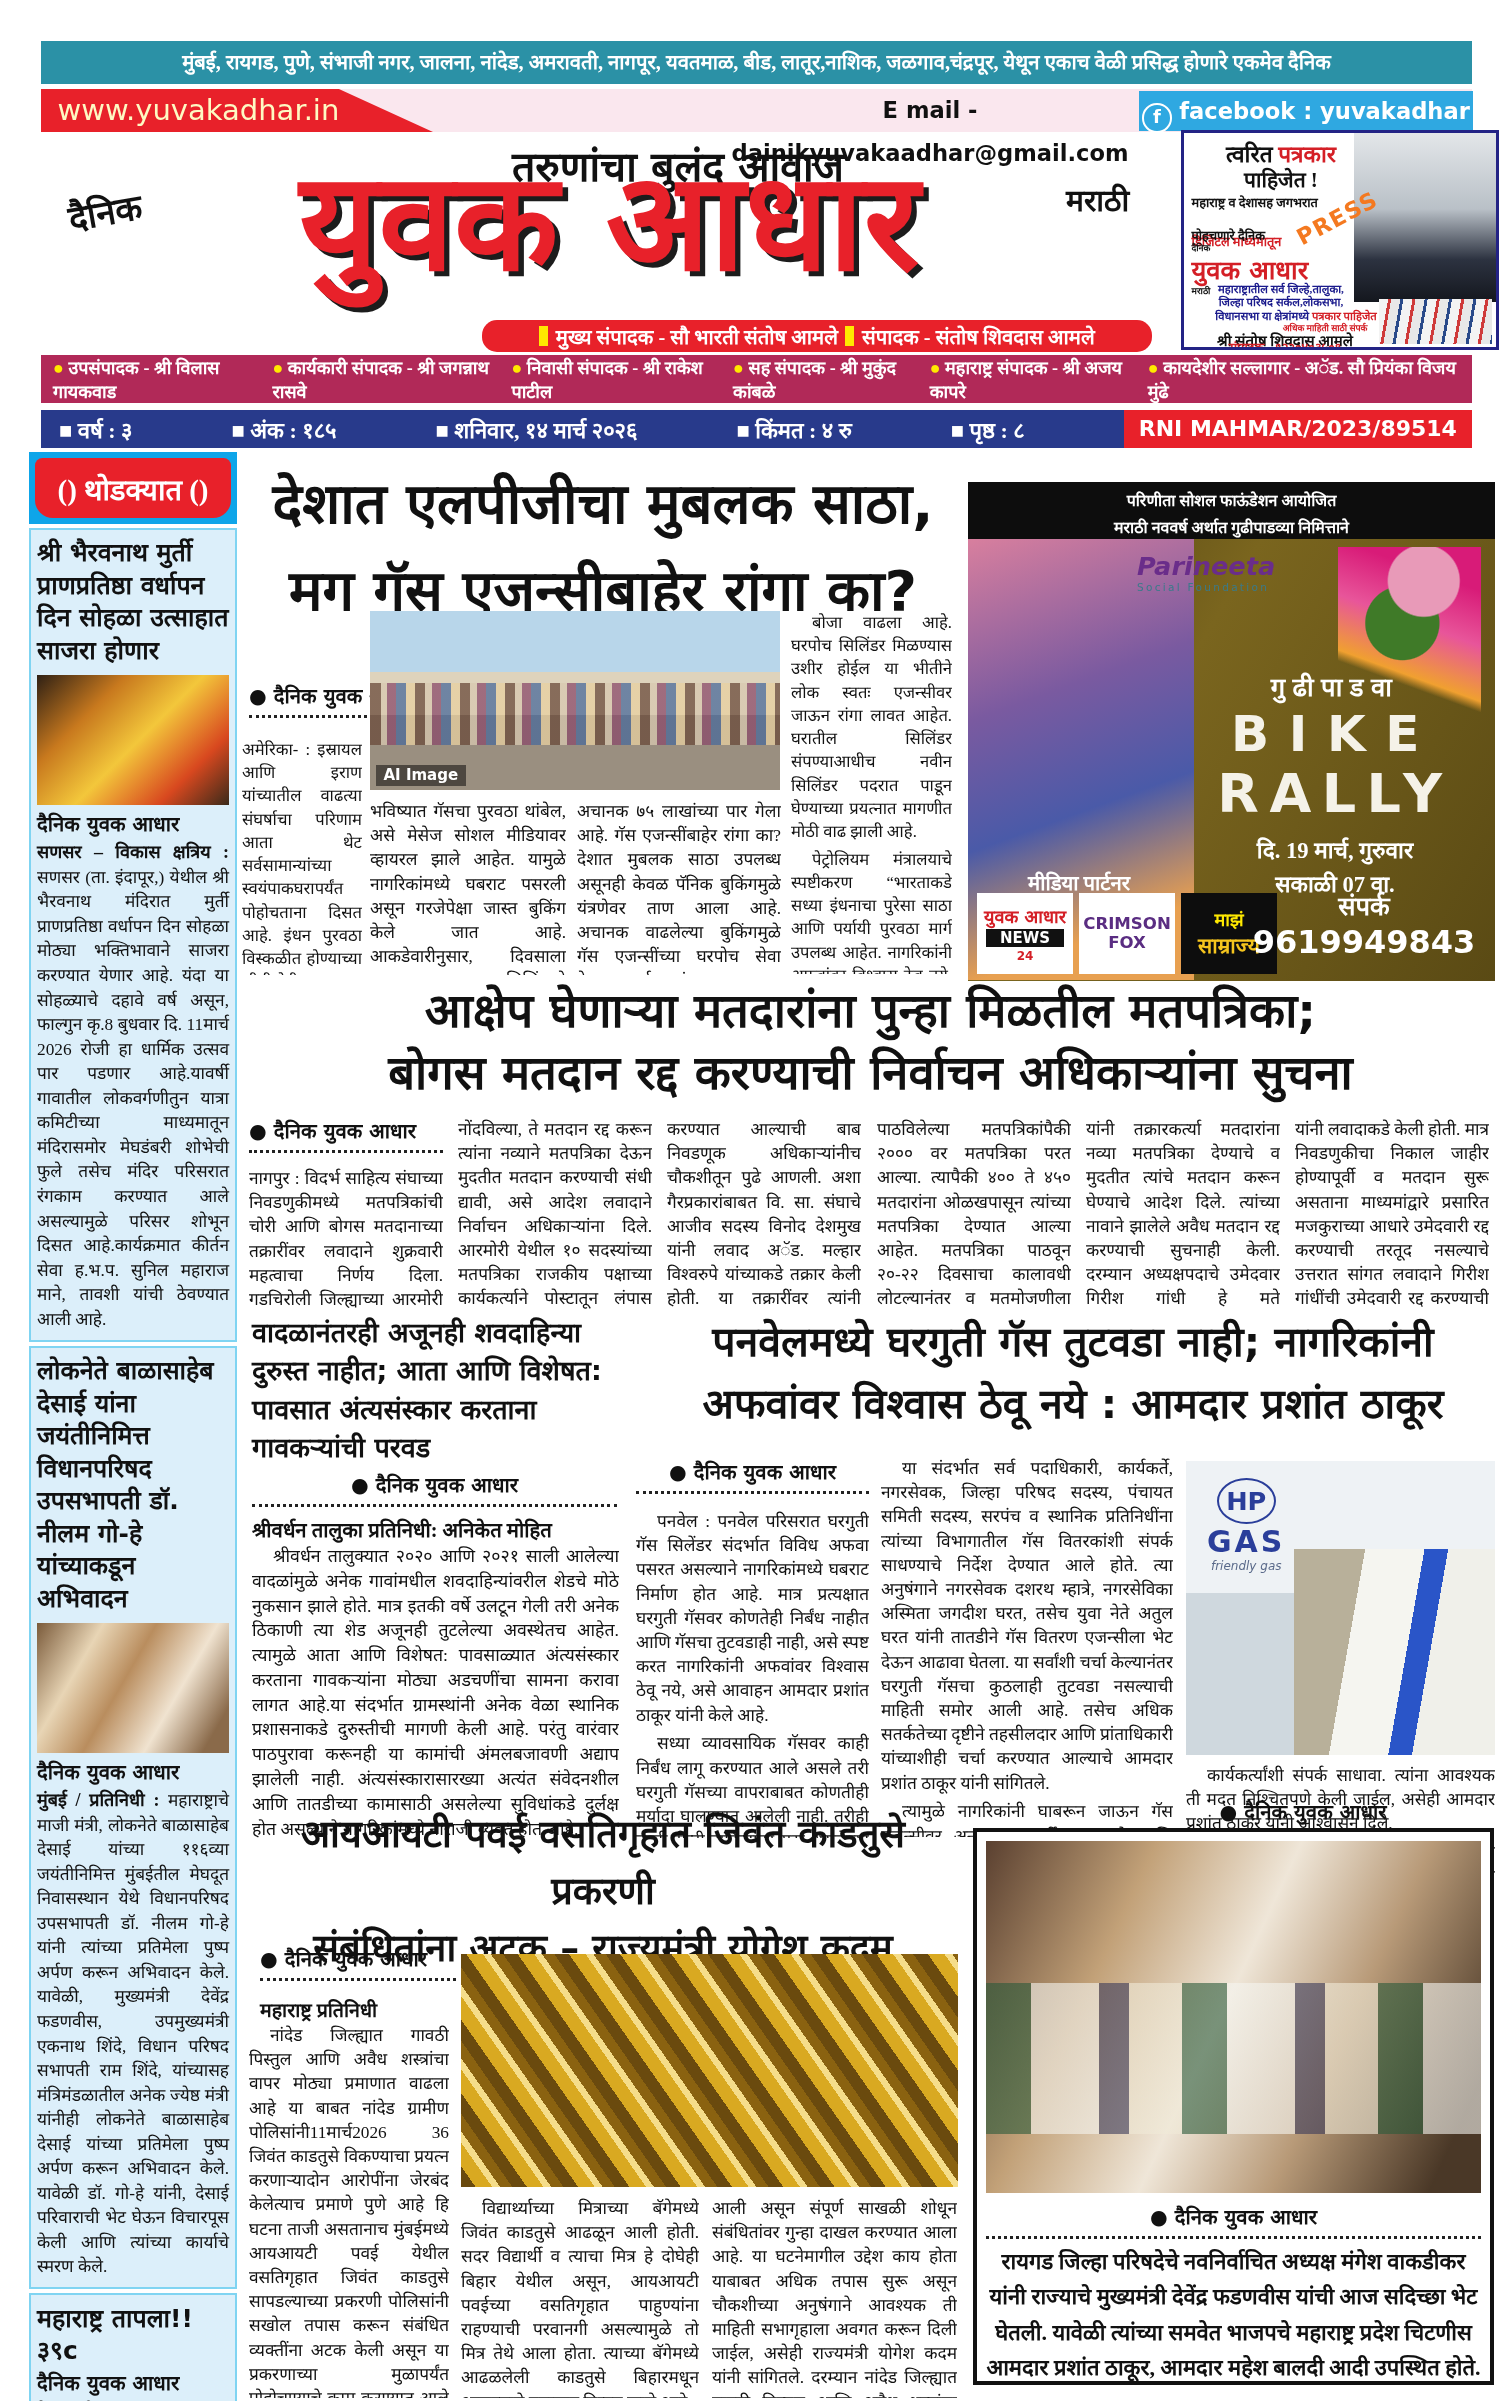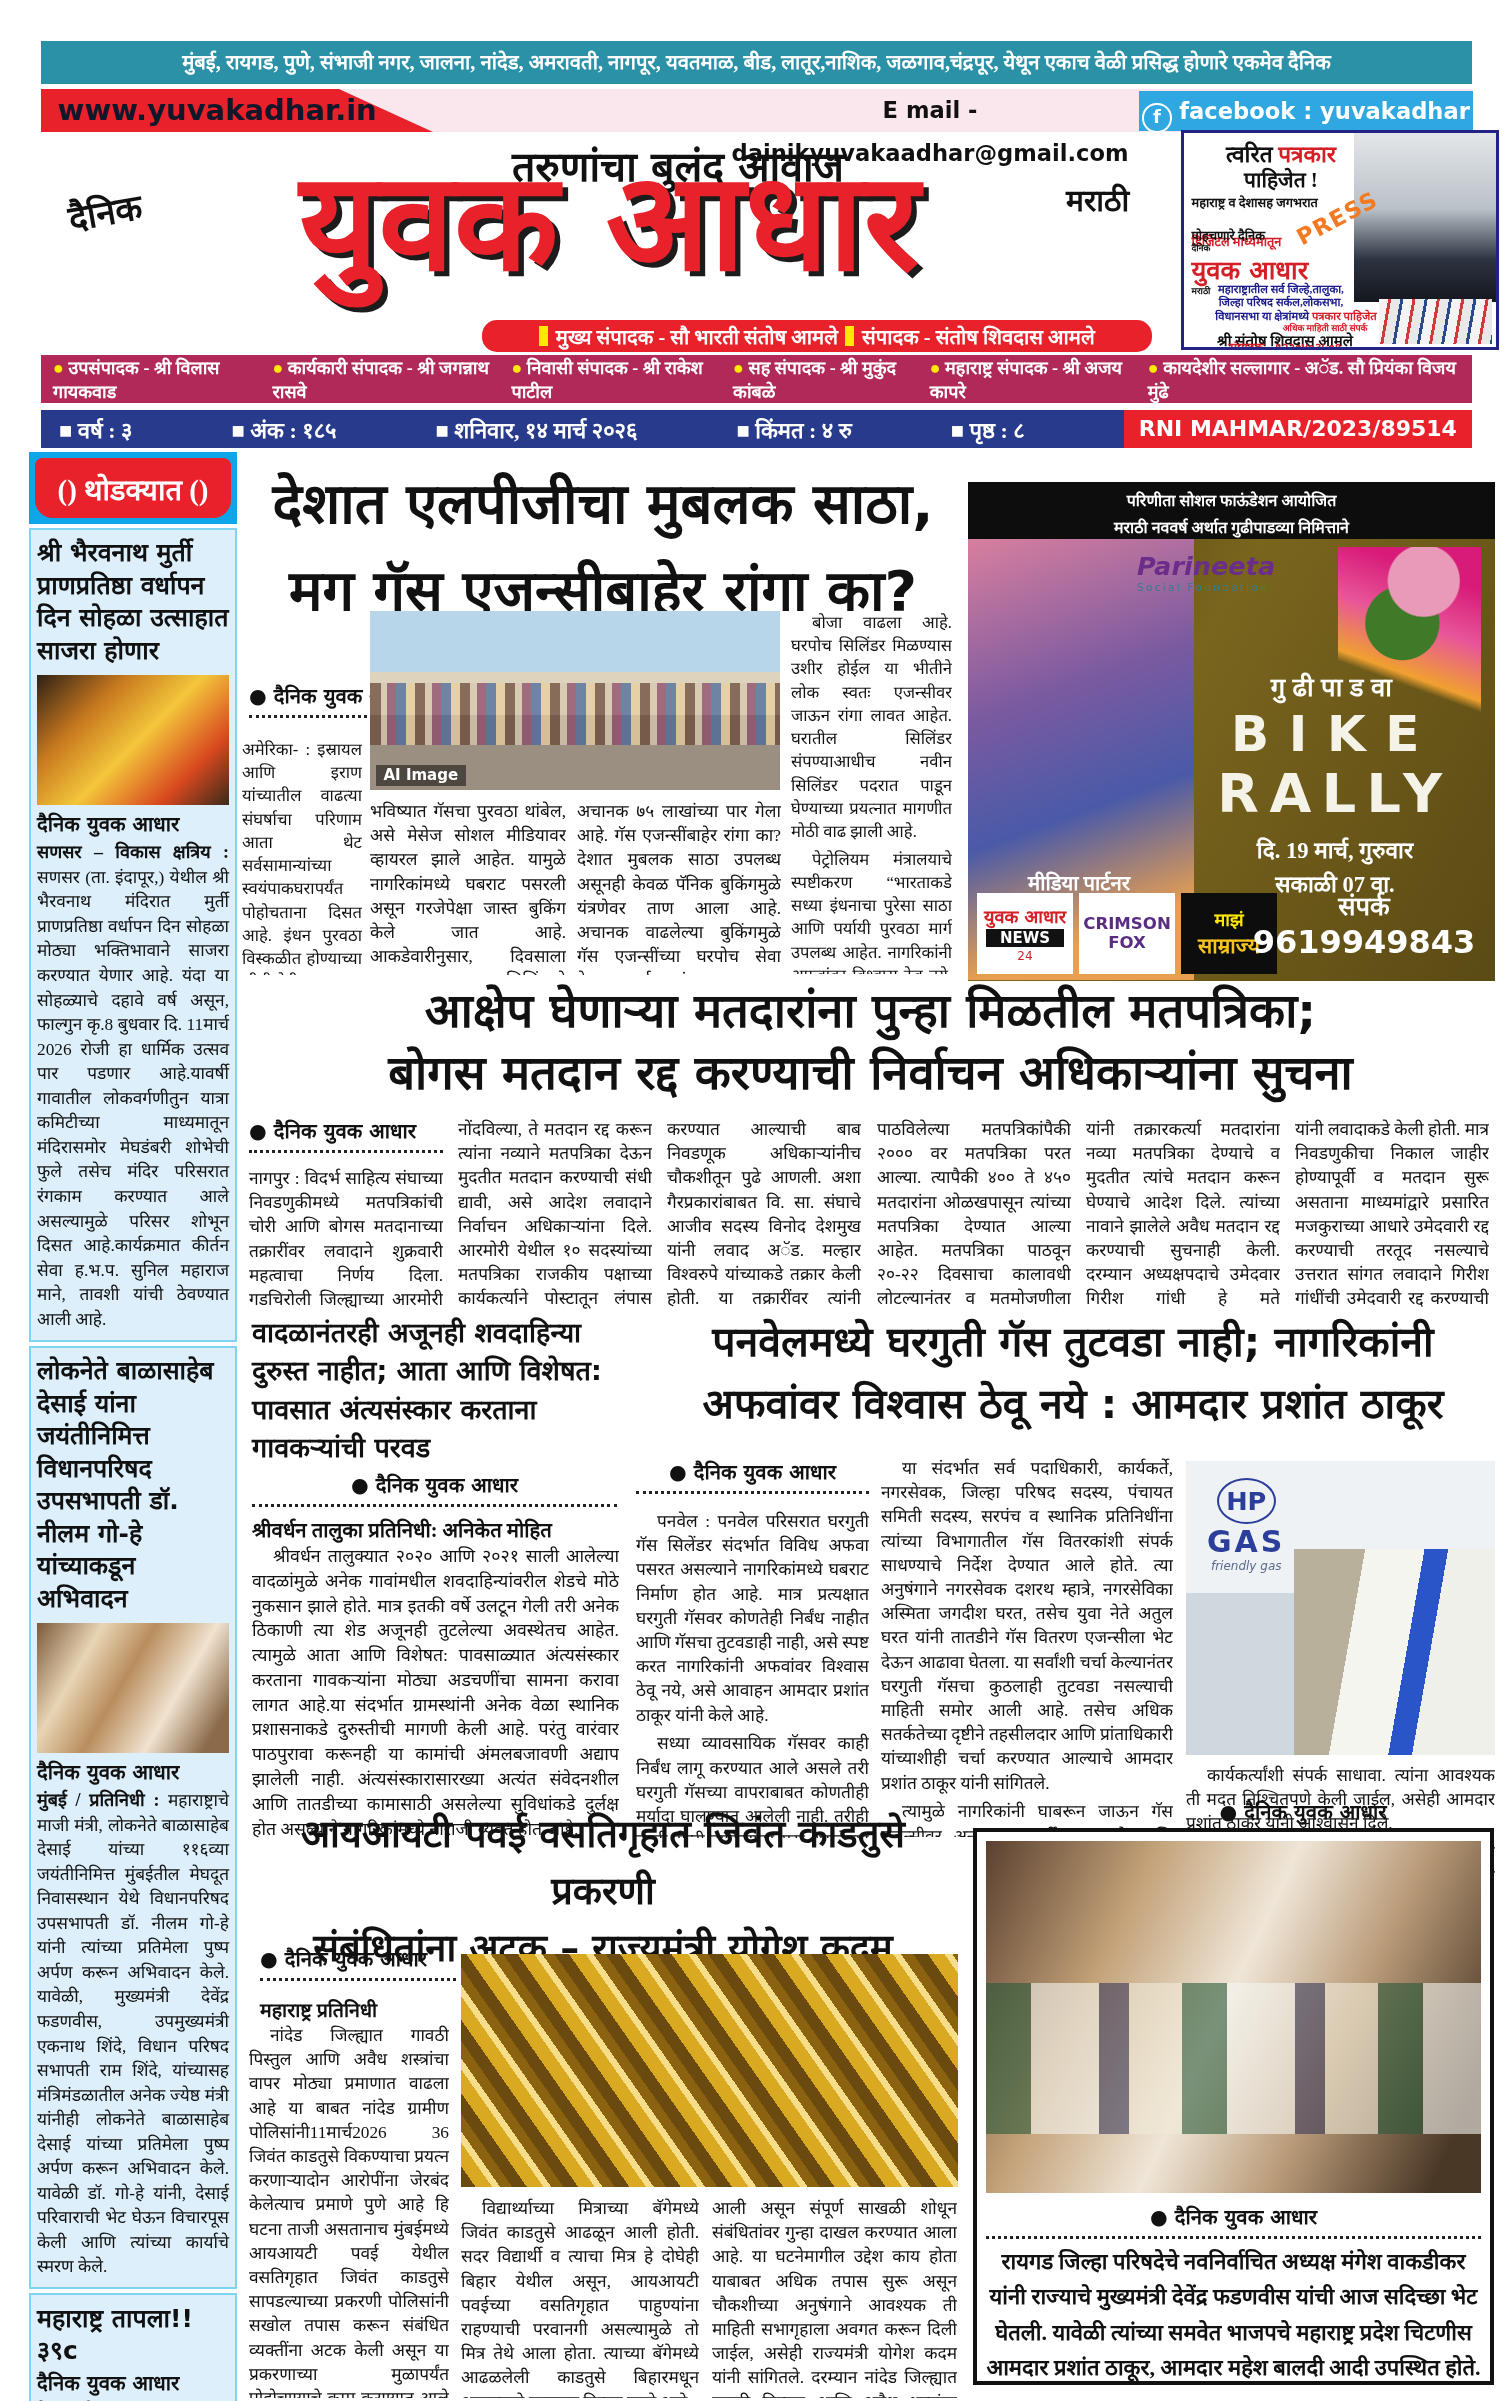--- a/index.html
+++ b/index.html
@@ -5,21 +5,21 @@
   html,body{margin:0;padding:0;background:#e9e9e9;}
   #page{position:relative;width:1512px;height:2401px;background:#ffffff;margin:0 auto;
         font-family:"Liberation Serif","DejaVu Serif",serif;color:#111;overflow:hidden;}
   .abs{position:absolute;}
   .dev-head{font-family:"DejaVu Sans","Liberation Sans",sans-serif;font-weight:700;}
   
   .cities-bar{left:41px;top:41px;width:1431px;height:43px;background:#2B91A6;color:#fff;
               font-size:20.3px;line-height:43px;text-align:center;font-weight:700;}
   .web-bar{left:41px;top:89px;width:1431px;height:43px;background:#FAE7EE;}
   .ribbon{position:absolute;left:0;top:0;width:392px;height:43px;background:#E8212A;
-          clip-path:polygon(0 0,76% 0,100% 100%,0 100%);color:#0f172a;font-size:29px;font-weight:700;
+          clip-path:polygon(0 0,76% 0,100% 100%,0 100%);color:#fef9c3;font-size:29px;font-weight:400;
           line-height:43px;padding-left:16.6px;box-sizing:border-box;font-family:"DejaVu Sans",sans-serif;}
   .email{position:absolute;left:648px;top:0;width:482px;text-align:center;font-size:22.6px;
          font-weight:700;line-height:43px;color:#111;font-family:"DejaVu Sans",sans-serif;}
   .fb-box{position:absolute;left:1098px;top:1.5px;width:334px;height:40px;background:#2FA8E1;color:#fff;
           font-size:22.6px;font-weight:700;line-height:40px;text-align:center;font-family:"DejaVu Sans",sans-serif;}
   .fb-circ{display:inline-block;width:25.6px;height:25.6px;border:2.3px solid #fff;border-radius:50%;
            line-height:24px;font-size:18px;margin-right:7.5px;vertical-align:-4.5px;}
   
   .mast-daily{left:68px;top:188px;font-size:35px;font-weight:900;transform:rotate(-10deg);}
   .mast-tag{left:392px;top:137px;width:572px;text-align:center;font-size:41px;font-weight:900;}
@@ -112,21 +112,21 @@
   .bike-t2{position:absolute;left:239px;top:280px;width:256px;text-align:center;color:#f5f2e8;
            font-size:54px;font-weight:900;letter-spacing:10.5px;font-family:"DejaVu Sans",sans-serif;}
   .bike-d{position:absolute;left:239px;top:352px;width:256px;text-align:center;color:#fff;
           font-size:22.6px;font-weight:700;line-height:1.5;}
   .bike-mp{position:absolute;left:60px;top:386px;color:#fff;font-size:20.3px;font-weight:700;}
   .bike-logos{position:absolute;left:9px;bottom:7.5px;display:flex;gap:6px;}
   .blogo{width:96px;height:81px;background:#fff;text-align:center;font-family:"DejaVu Sans",sans-serif;
          display:flex;flex-direction:column;justify-content:center;box-sizing:border-box;padding:1.5px;}
   .blogo .yv{color:#D41F26;font-size:18px;font-weight:900;}
   .blogo .nw{background:#111;color:#fff;font-size:15px;font-weight:700;margin:1.5px 7.5px;}
-  .blogo .n24{color:#D41F26;font-size:12px;font-weight:400;}
+  .blogo .n24{color:#D41F26;font-size:12px;font-weight:700;}
   .blogo.cf{color:#5a2d82;font-size:16.6px;font-weight:900;}
   .blogo.ms{background:#0d0d0d;color:#FFE900;font-size:18px;font-weight:900;}
   .blogo.ms .s2{color:#f5c51e;font-size:21px;}
   .bike-c{position:absolute;right:18px;bottom:19.6px;width:226px;text-align:center;color:#fff;}
   .bike-c .c1{font-size:25.6px;font-weight:800;}
   .bike-c .c2{font-size:32px;font-weight:900;font-family:"DejaVu Sans",sans-serif;}
   
   .ballot-h{left:249px;top:980px;width:1243px;text-align:center;font-size:47px;line-height:1.32;
             font-weight:900;font-family:"DejaVu Sans",sans-serif;}
   .ballot-h span{display:block;}

